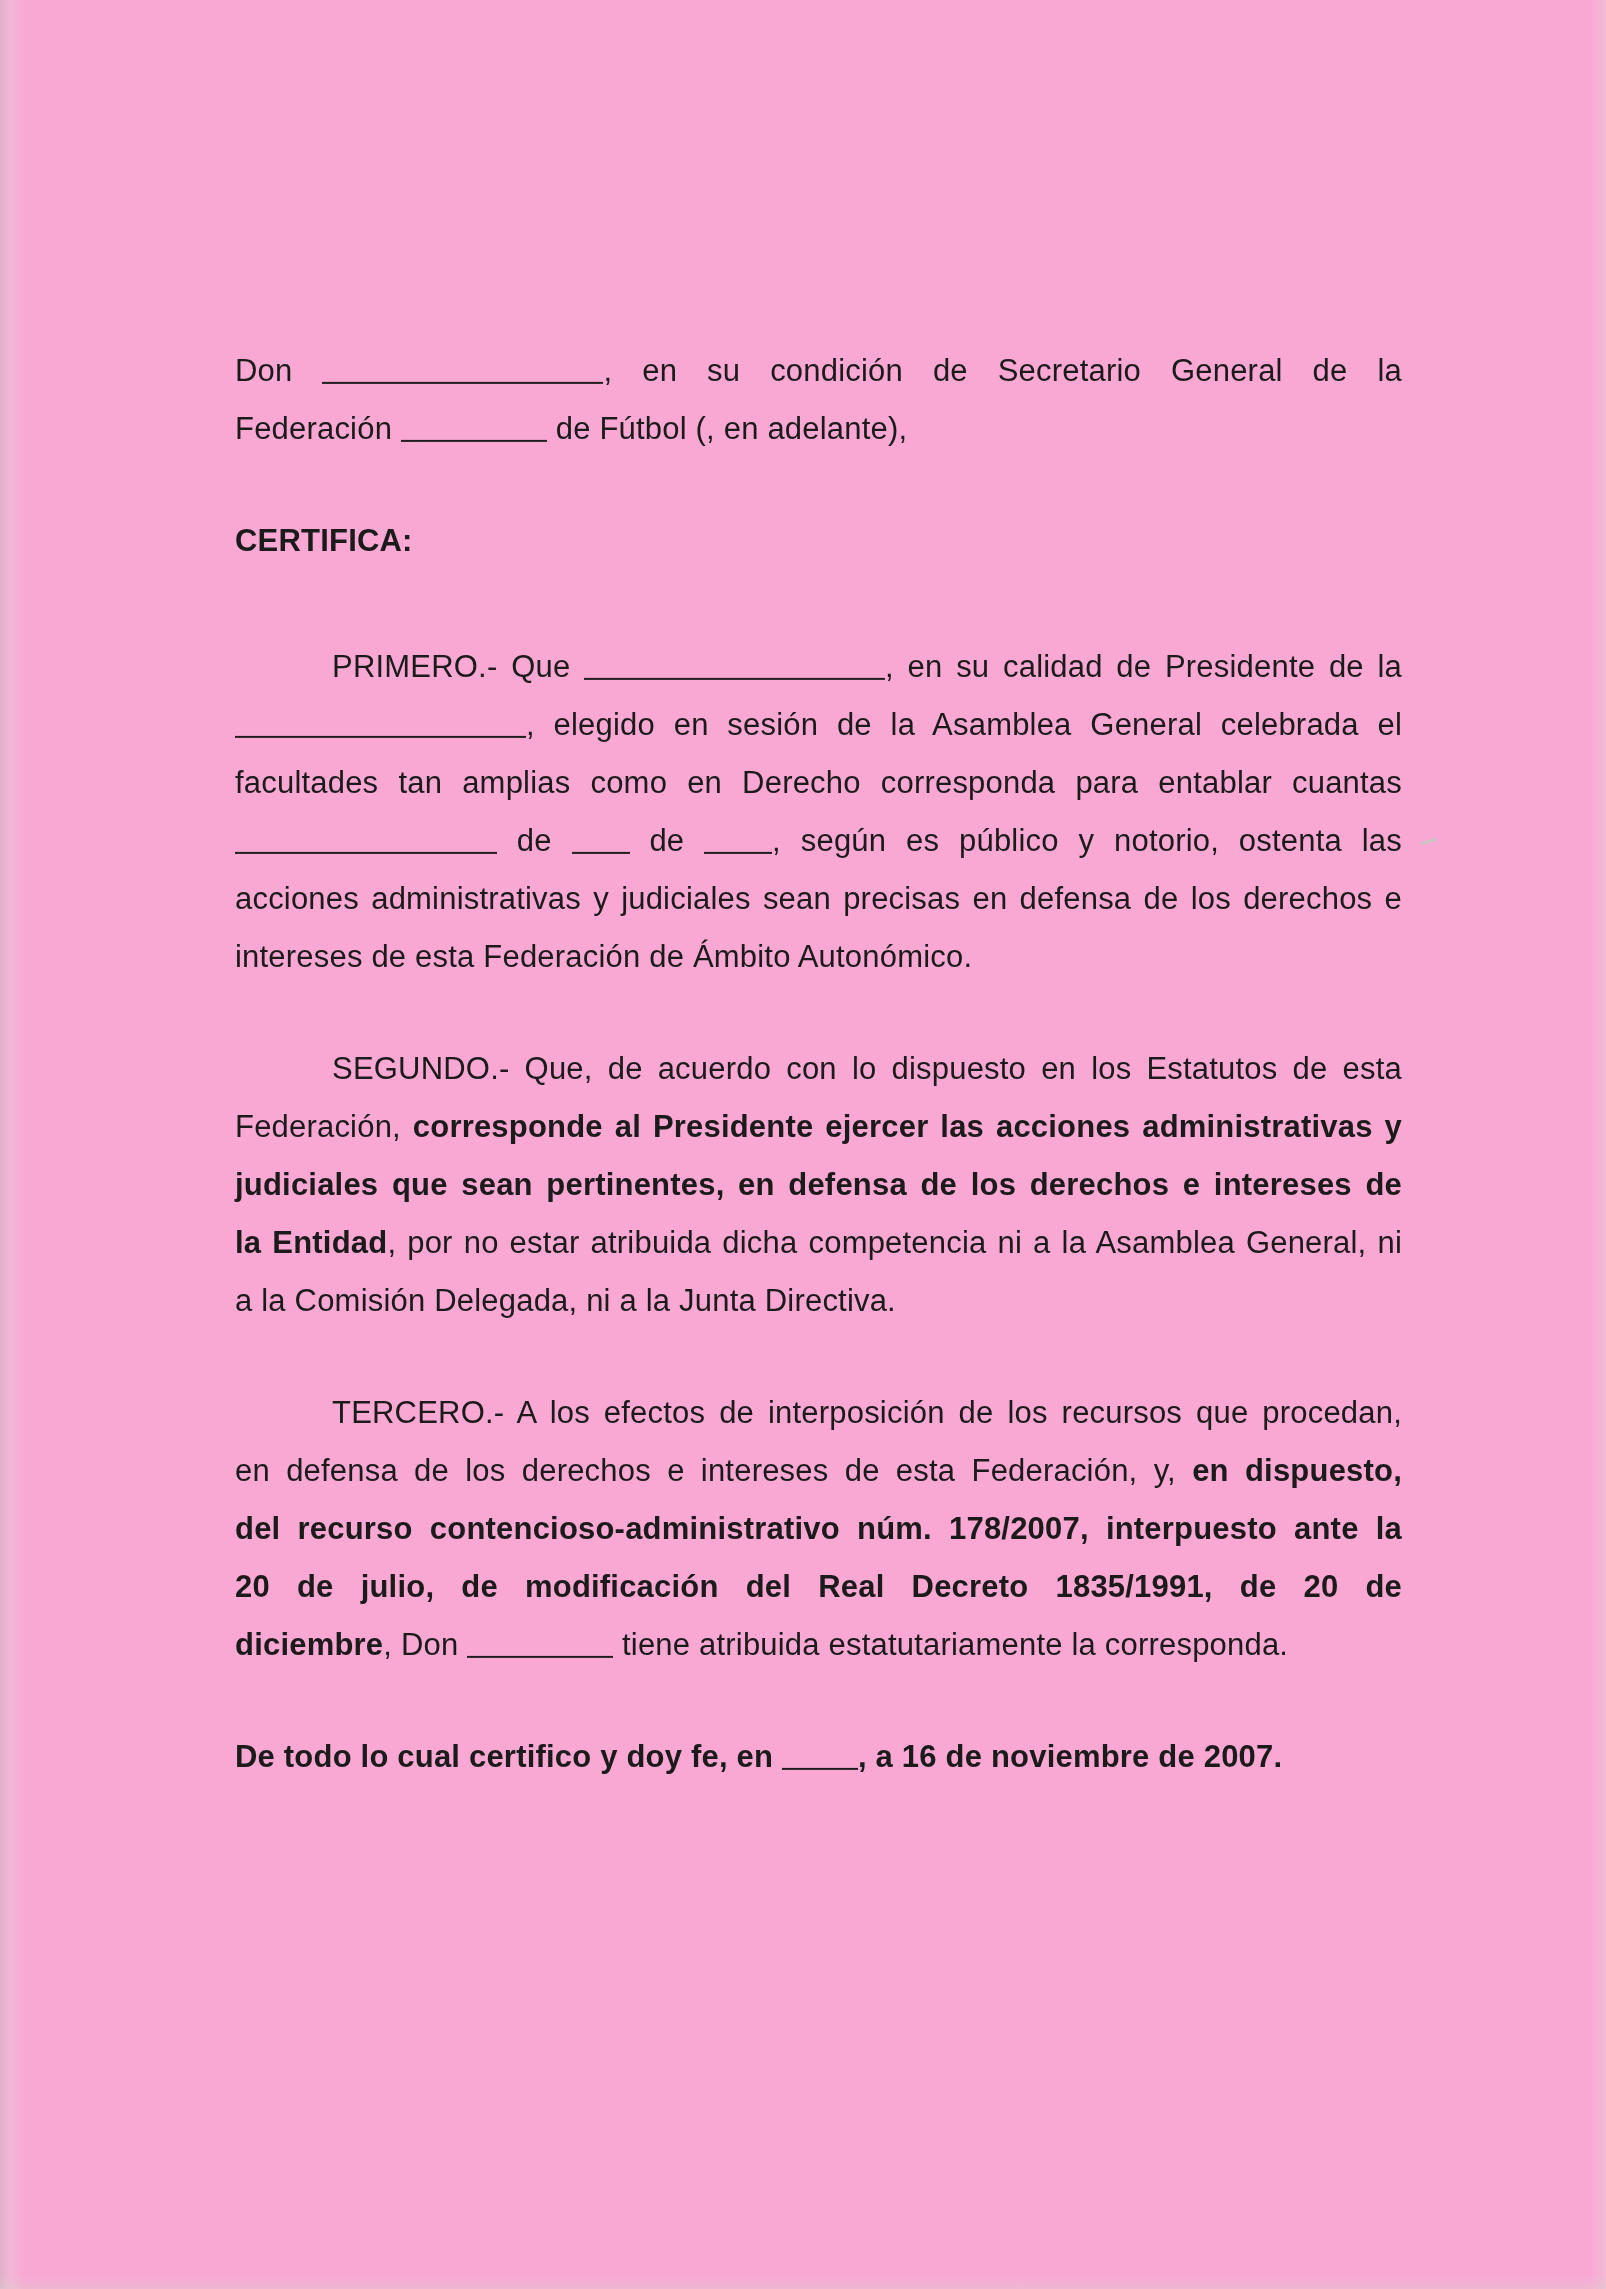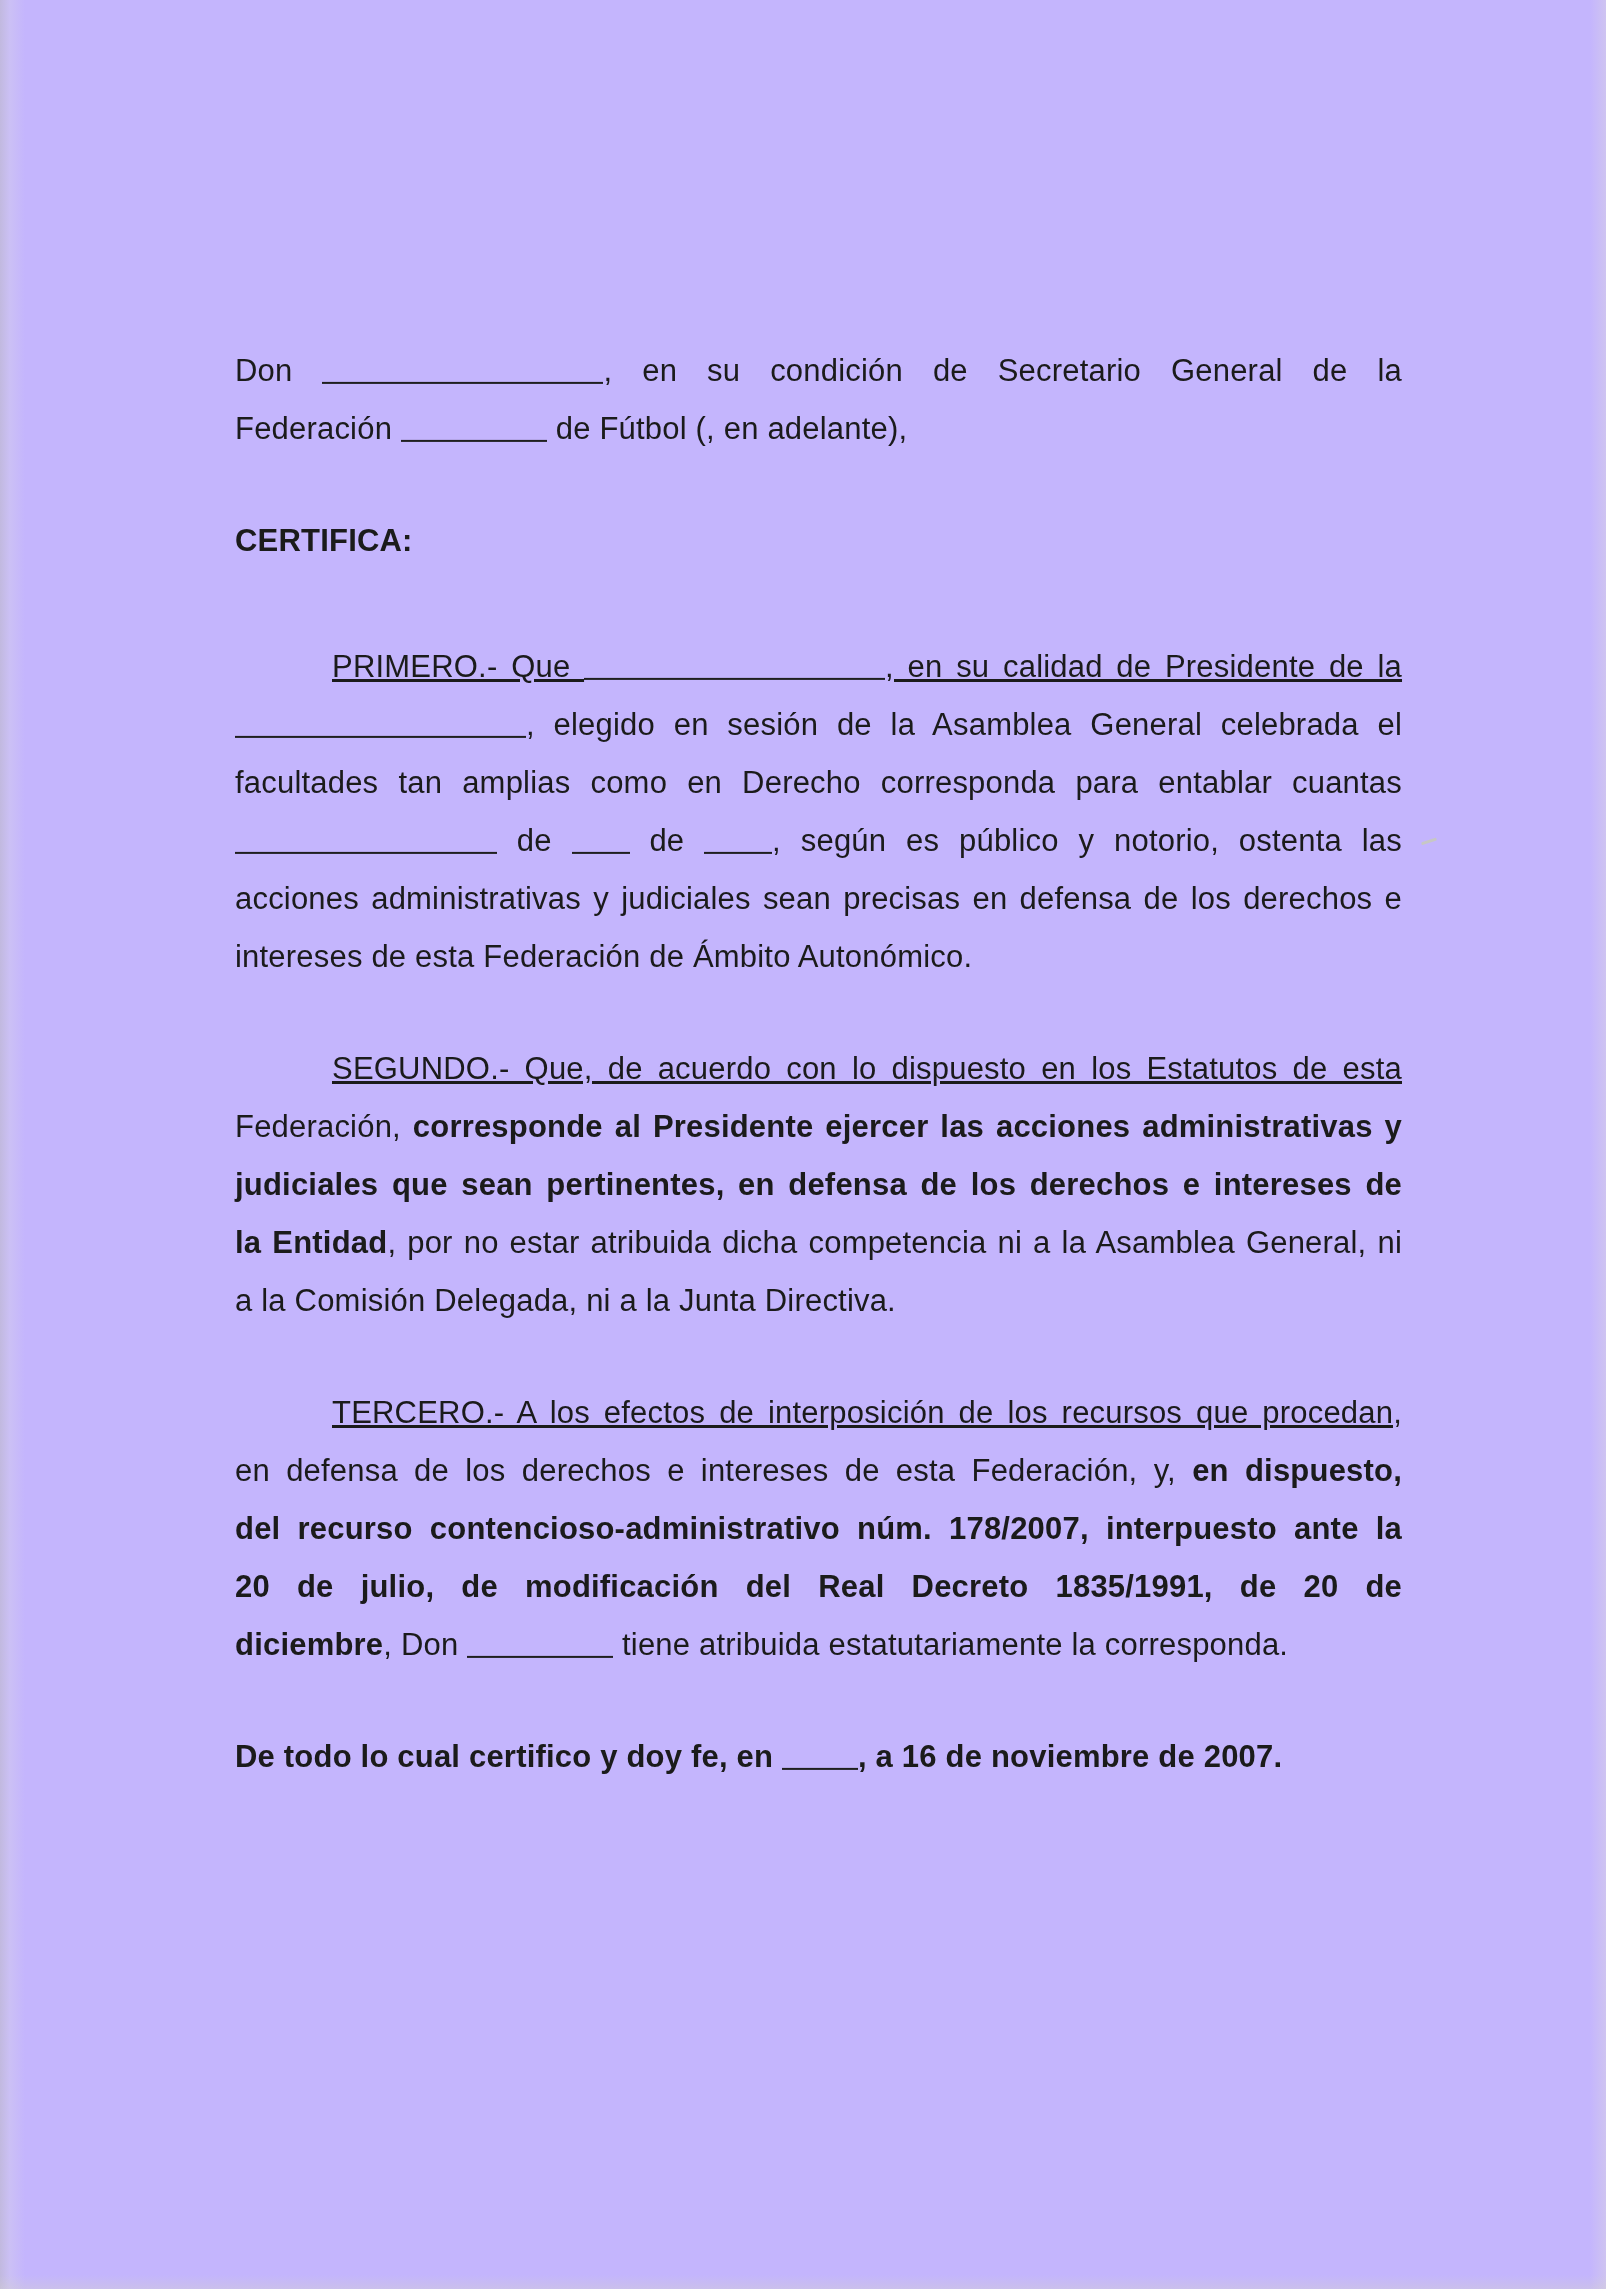--- a/index.html
+++ b/index.html
@@ -4,21 +4,21 @@
 <style>
   html, body {
     margin: 0;
     padding: 0;
     background: #e9e9e7;
   }
   .page {
     position: relative;
     width: 1607px;
     height: 2289px;
-    background: #c4b5fd;
+    background: #f9a8d4;
     overflow: hidden;
     font-family: "Liberation Sans", sans-serif;
   }
   
   .scan-shadow-left {
     position: absolute; left: 0; top: 0; bottom: 0; width: 25px;
     background: linear-gradient(90deg, rgba(190,190,186,0.45) 0%, rgba(225,225,222,0.25) 40%, rgba(255,255,255,0) 100%);
     pointer-events: none;
   }
   .scan-shadow-right {
@@ -47,21 +47,21 @@
     font-size: 31px;
     line-height: 58px;
     color: #1b1b1b;
     letter-spacing: 0.2px;
   }
   .para { margin: 0 0 54px 0; }
   .para:last-child { margin-bottom: 0; font-weight: bold; }
   .p-certifica { margin-top: 13.6px; margin-bottom: 68px; font-weight: bold; }
   .line { text-align: justify; text-align-last: justify; }
   .line.last { text-align-last: auto; }
-  .line.indent-first { text-indent: 97px; text-decoration: underline; }
+  .line.indent-first { text-indent: 97px; }
   .seg.bold { font-weight: bold; }
   .blank {
     display: inline-block;
     border-bottom: 2.9px solid #1f1f1f;
     transform: translateY(2.9px);
   }
 </style>
 </head>
 <body>
 

